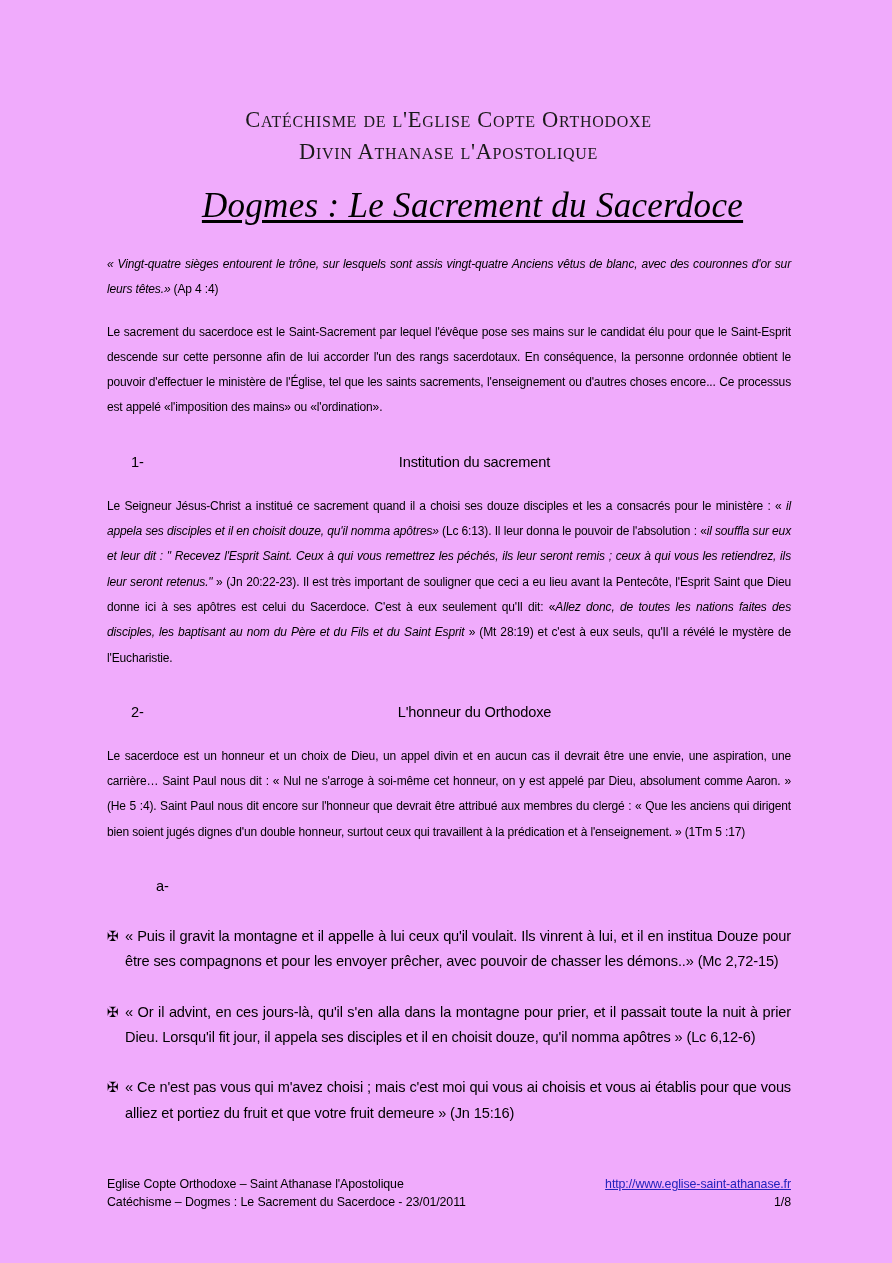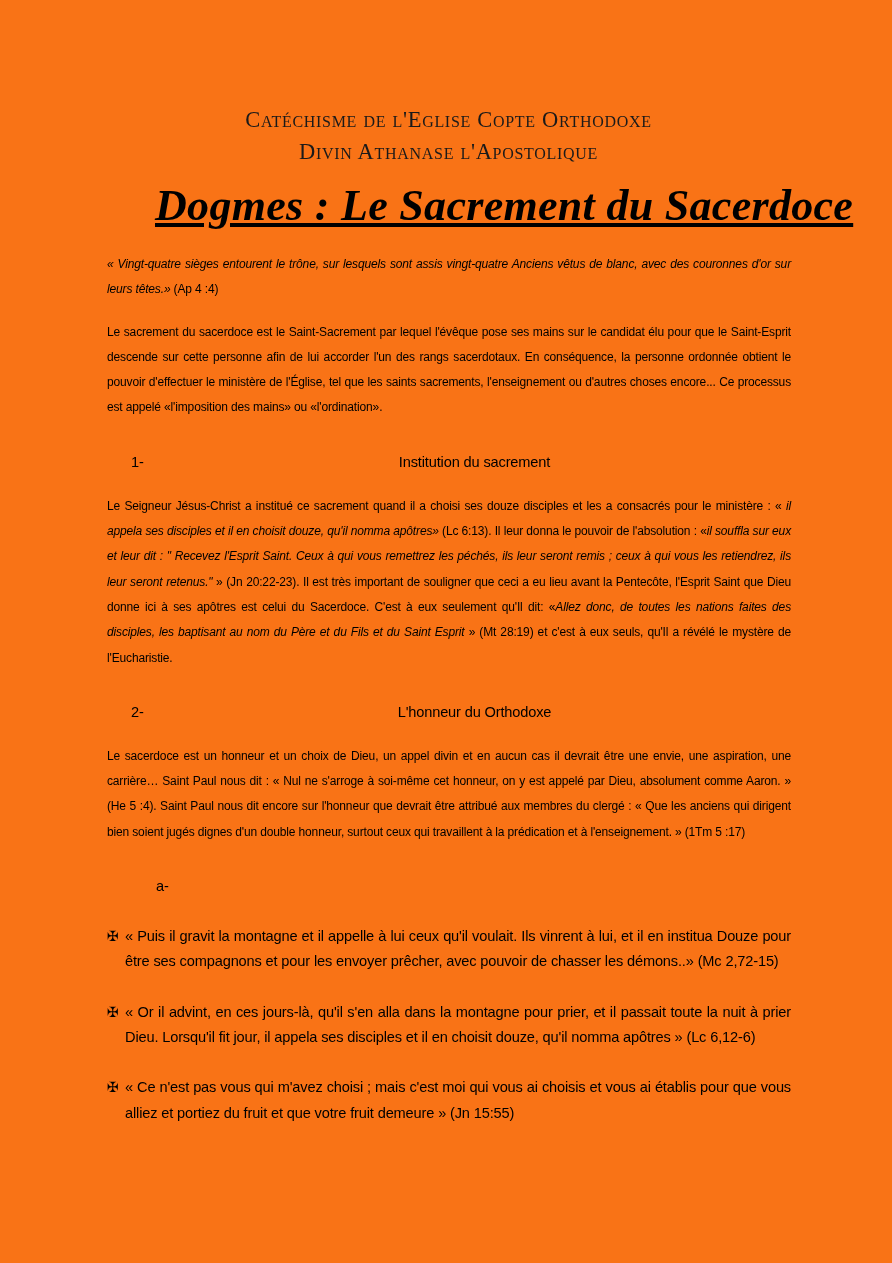--- a/index.html
+++ b/index.html
@@ -16,21 +16,21 @@
     overflow: hidden;
   }
 
   .page {
     position: absolute;
     left: 0; top: 0;
     width: 892px;
     height: 1263px;
     box-sizing: border-box;
     padding: 0;
-    background: #f97316;
+    background: #f0abfc;
   }
 
   
   .doc-header {
     position: absolute;
     left: 107px;
     top: 104px;
     width: 683px;
     text-align: center;
   }
@@ -47,22 +47,22 @@
   .doc-title {
     position: absolute;
     left: 107px;
     top: 186px;
     width: 683px;
     text-align: center;
   }
   .doc-title span {
     font-family: "Liberation Serif", serif;
     font-style: italic;
-    font-weight: bold;
-    font-size: 44px;
+    font-weight: normal;
+    font-size: 35px;
     line-height: 40px;
     letter-spacing: 0.3px;
     text-decoration: underline;
     text-underline-offset: 3px;
     color: #000000;
     white-space: nowrap;
     margin-left: 48px;
   }
 
   
@@ -219,19 +219,29 @@
 
     <div class="bullet-item">
       <span class="cross">✠</span>
       <span class="btxt">« Or il advint, en ces jours-là, qu'il s'en alla dans la montagne pour prier, et il passait toute la nuit à prier Dieu. Lorsqu'il fit jour, il appela ses disciples et il en choisit douze, qu'il nomma apôtres » (Lc 6,12-6)</span>
     </div>
 
     <div class="spacer-lg"></div>
 
     <div class="bullet-item">
       <span class="cross">✠</span>
-      <span class="btxt">« Ce n'est pas vous qui m'avez choisi ; mais c'est moi qui vous ai choisis et vous ai établis pour que vous alliez et portiez du fruit et que votre fruit demeure » (Jn 15:55)</span>
-    </div>
-
-  </div>
-
+      <span class="btxt">« Ce n'est pas vous qui m'avez choisi ; mais c'est moi qui vous ai choisis et vous ai établis pour que vous alliez et portiez du fruit et que votre fruit demeure » (Jn 15:16)</span>
+    </div>
+
+  </div>
+
+  <div class="doc-footer">
+    <div class="footer-left">
+      <div>Eglise Copte Orthodoxe – Saint Athanase l'Apostolique</div>
+      <div>Catéchisme – Dogmes : Le Sacrement du Sacerdoce  - 23/01/2011</div>
+    </div>
+    <div class="footer-right">
+      <div class="footer-url">http://www.eglise-saint-athanase.fr</div>
+      <div class="footer-page">1/8</div>
+    </div>
+  </div>
 
 </div>
 
 </body></html>

